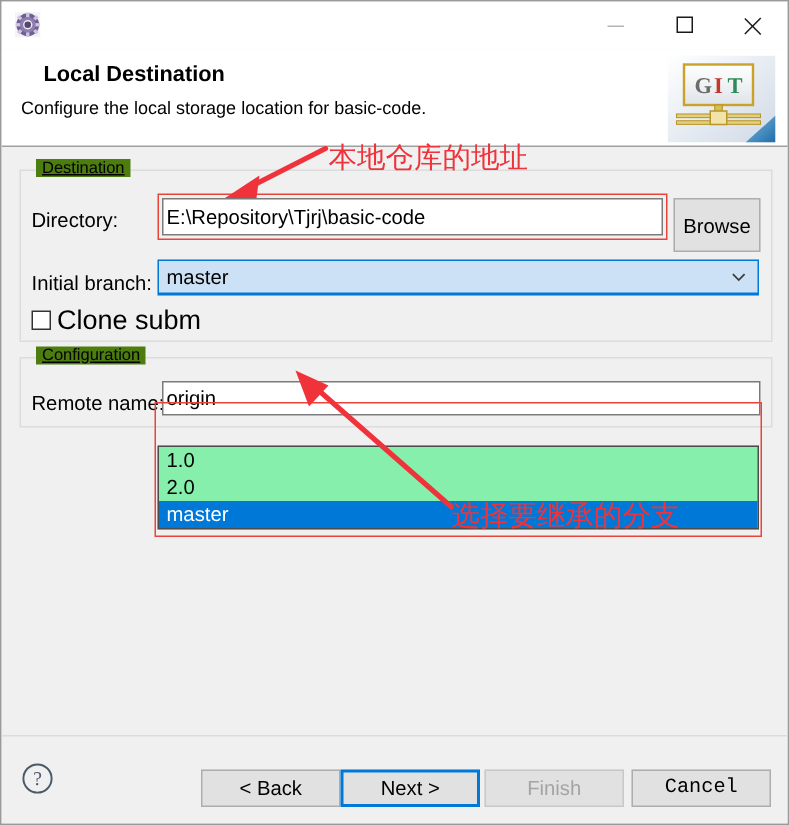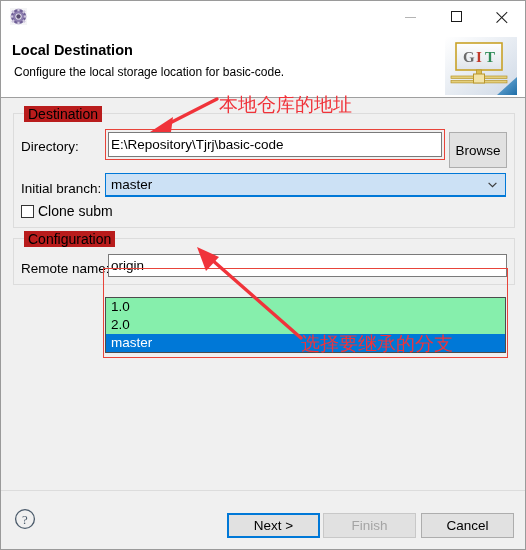--- a/index.html
+++ b/index.html
@@ -86,21 +86,21 @@
   #header {
     position: absolute;
     left: 0; top: 32px;
     width: 100%;
     height: 65px;
     background: #ffffff;
     box-sizing: border-box;
   }
   #header-title {
     position: absolute;
-    left: 11px; top: 9px;
+    left: 28px; top: 9px;
     font-size: 14.5px;
     font-weight: bold;
     color: #000;
   }
   #header-desc {
     position: absolute;
     left: 13px; top: 32px;
     font-size: 12px;
     color: #000;
   }
@@ -130,25 +130,26 @@
   .group {
     position: absolute;
     border: 1px solid #dcdcdc;
     background: transparent;
     box-sizing: border-box;
   }
   .group-label {
     position: absolute;
     top: -8px;
     left: 10px;
-    background: #b91c1c;
+    background: #4d7c0f;
     padding: 0 4px;
-    font-size: 14px;
-    color: #000;
-    white-space: nowrap;
+    font-size: 11px;
+    color: #000;
+    white-space: nowrap;
+    text-decoration: underline;
   }
   #group-destination {
     left: 12px; top: 15px;
     width: 502px; height: 115px;
   }
   #group-configuration {
     left: 12px; top: 140px;
     width: 502px; height: 47px;
   }
 
@@ -236,21 +237,21 @@
     align-items: center;
   }
   #clone-sub-box {
     width: 13px; height: 13px;
     border: 1px solid #333;
     background: #fff;
     box-sizing: border-box;
     margin-right: 4px;
   }
   #clone-sub-label {
-    font-size: 14px;
+    font-size: 18px;
     color: #000;
     white-space: nowrap;
     text-align: right;
   }
 
   
   #remote-label { left: 20px; top: 163px; }
   #remote-input {
     left: 107px; top: 156px;
     width: 399px; height: 23px;
@@ -336,21 +337,21 @@
     font-size: 13.5px;
     color: #000;
     display: flex;
     align-items: center;
     justify-content: center;
     white-space: nowrap;
   }
   #back-button   { left: 133px; }
   #next-button   { left: 226px; border: 2px solid #0078d7; background: #e1e1e1; }
   #finish-button { left: 322px; color: #a4a4a4; border-color: #c8c8c8; background: #e1e1e1; }
-  #cancel-button { left: 420px; }
+  #cancel-button { left: 420px; font-family: Liberation Mono, monospace; }
 </style>
 </head>
 <body>
 
 <div id="window">
 
   <div id="titlebar">
     <svg id="app-icon" viewBox="0 0 17 17">
       <rect x="0" y="0" width="17" height="17" fill="#f4f4f6"></rect>
       <circle cx="8.5" cy="8.5" r="7.6" fill="#6f5f96"></circle>
@@ -470,18 +471,19 @@
     </g>
   </svg>
   <div class="annot-text" id="annot-1">本地仓库的地址</div>
   <div class="annot-text" id="annot-2">选择要继承的分支</div>
 
   <div id="footer">
     <svg id="help-icon" viewBox="0 0 22 22">
       <circle cx="11" cy="11" r="9.4" fill="none" stroke="#4a5a6a" stroke-width="1.3"></circle>
       <text x="11" y="15.6" text-anchor="middle" font-family="Liberation Serif, serif" font-size="13" fill="#4a5a6a">?</text>
     </svg>
+    <div class="footer-btn" id="back-button">&lt; Back</div>
     <div class="footer-btn" id="next-button">Next &gt;</div>
     <div class="footer-btn" id="finish-button">Finish</div>
     <div class="footer-btn" id="cancel-button">Cancel</div>
   </div>
 
 </div>
 
 </body></html>

